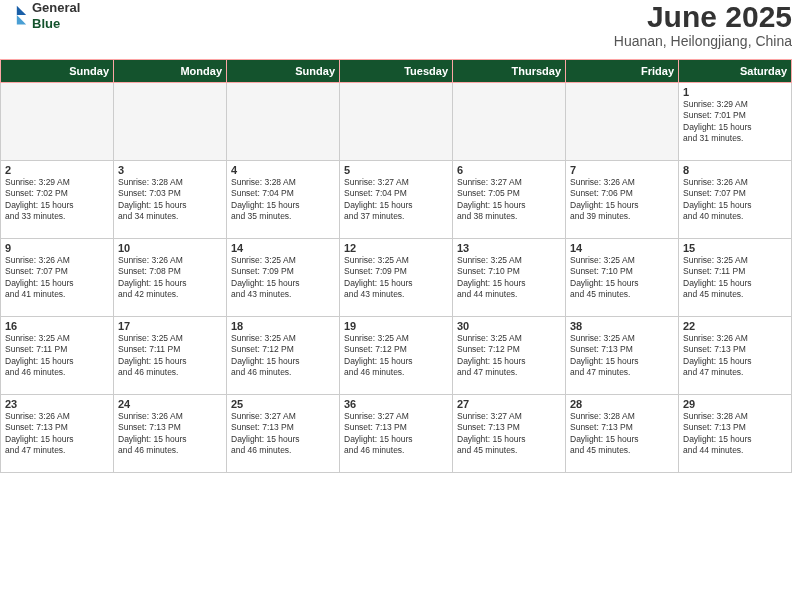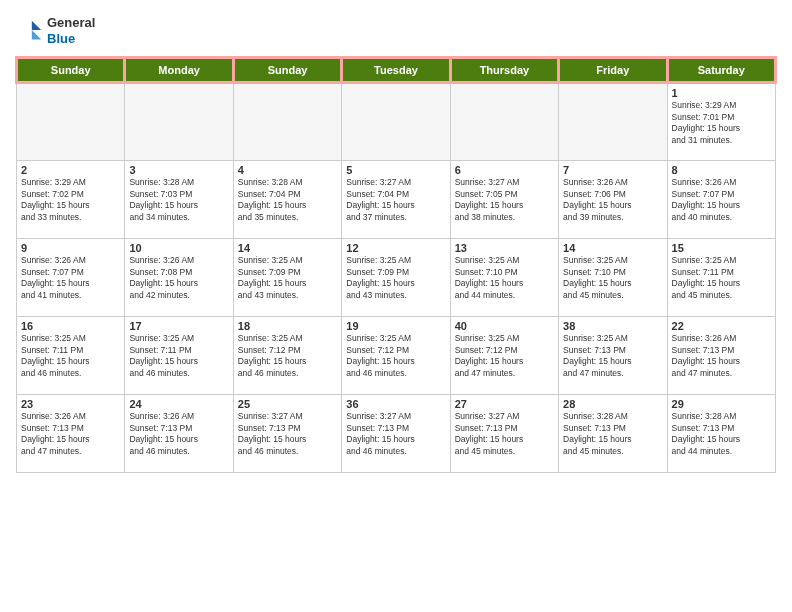--- a/index.html
+++ b/index.html
@@ -6,21 +6,20 @@
     body {
       width: 792px;
       height: 612px;
       background: #fff;
       font-family: Arial, sans-serif;
       overflow: hidden;
     }
     .page {
       width: 792px;
       height: 612px;
-      padding: 15px;
     }
     .header {
       display: flex;
       justify-content: space-between;
       align-items: flex-start;
       margin-bottom: 10px;
     }
     .logo {
       display: flex;
       align-items: center;
@@ -48,27 +47,27 @@
     .location {
       font-size: 14px;
       color: #555;
     }
     table {
       width: 100%;
       border-collapse: collapse;
       table-layout: fixed;
     }
     th {
-      background-color: #4d7c0f;
+      background-color: #14532d;
       color: #fff;
       font-size: 11px;
       font-weight: bold;
       padding: 5px 4px;
-      text-align: center;
-      border: 3px solid #fca5a5;
+      text-align: right;
+      border: 1px solid #fca5a5;
     }
     td {
       border: 1px solid #ccc;
       vertical-align: top;
       padding: 3px 4px;
       background: #fff;
       height: 78px;
       font-size: 9px;
       color: #333;
     }
@@ -92,22 +91,26 @@
 
 <div class="page">
   <div class="header">
     <div class="logo">
       <svg class="logo-icon" viewBox="0 0 30 30">
         <polygon points="18,4 28,14 18,14" fill="#1a5fa8"></polygon>
         <polygon points="18,14 28,24 18,24" fill="#4a9fd4"></polygon>
       </svg>
       <div class="logo-text">
         <div><span style="color:#333">General</span></div>
-        <div><span style="color:#0369a1">Blue</span></div>
+        <div><span style="color:#14532d">Blue</span></div>
       </div>
+    </div>
+    <div class="title-block">
+      <div class="month-title">June 2025</div>
+      <div class="location">Huanan, Heilongjiang, China</div>
     </div>
   </div>
 
   <table>
     <thead>
       <tr>
       <th>Sunday</th>
           <th>Monday</th>
           <th>Sunday</th>
           <th>Tuesday</th>
@@ -142,21 +145,21 @@
           <td><span class="day-num">12</span><span class="day-detail">Sunrise: 3:25 AM<br>Sunset: 7:09 PM<br>Daylight: 15 hours<br>and 43 minutes.</span></td>
           <td><span class="day-num">13</span><span class="day-detail">Sunrise: 3:25 AM<br>Sunset: 7:10 PM<br>Daylight: 15 hours<br>and 44 minutes.</span></td>
           <td><span class="day-num">14</span><span class="day-detail">Sunrise: 3:25 AM<br>Sunset: 7:10 PM<br>Daylight: 15 hours<br>and 45 minutes.</span></td>
           <td><span class="day-num">15</span><span class="day-detail">Sunrise: 3:25 AM<br>Sunset: 7:11 PM<br>Daylight: 15 hours<br>and 45 minutes.</span></td>
         </tr>
         <tr>
           <td><span class="day-num">16</span><span class="day-detail">Sunrise: 3:25 AM<br>Sunset: 7:11 PM<br>Daylight: 15 hours<br>and 46 minutes.</span></td>
           <td><span class="day-num">17</span><span class="day-detail">Sunrise: 3:25 AM<br>Sunset: 7:11 PM<br>Daylight: 15 hours<br>and 46 minutes.</span></td>
           <td><span class="day-num">18</span><span class="day-detail">Sunrise: 3:25 AM<br>Sunset: 7:12 PM<br>Daylight: 15 hours<br>and 46 minutes.</span></td>
           <td><span class="day-num">19</span><span class="day-detail">Sunrise: 3:25 AM<br>Sunset: 7:12 PM<br>Daylight: 15 hours<br>and 46 minutes.</span></td>
-          <td><span class="day-num">40</span><span class="day-detail">Sunrise: 3:25 AM<br>Sunset: 7:12 PM<br>Daylight: 15 hours<br>and 47 minutes.</span></td>
+          <td><span class="day-num">30</span><span class="day-detail">Sunrise: 3:25 AM<br>Sunset: 7:12 PM<br>Daylight: 15 hours<br>and 47 minutes.</span></td>
           <td><span class="day-num">38</span><span class="day-detail">Sunrise: 3:25 AM<br>Sunset: 7:13 PM<br>Daylight: 15 hours<br>and 47 minutes.</span></td>
           <td><span class="day-num">22</span><span class="day-detail">Sunrise: 3:26 AM<br>Sunset: 7:13 PM<br>Daylight: 15 hours<br>and 47 minutes.</span></td>
         </tr>
         <tr>
           <td><span class="day-num">23</span><span class="day-detail">Sunrise: 3:26 AM<br>Sunset: 7:13 PM<br>Daylight: 15 hours<br>and 47 minutes.</span></td>
           <td><span class="day-num">24</span><span class="day-detail">Sunrise: 3:26 AM<br>Sunset: 7:13 PM<br>Daylight: 15 hours<br>and 46 minutes.</span></td>
           <td><span class="day-num">25</span><span class="day-detail">Sunrise: 3:27 AM<br>Sunset: 7:13 PM<br>Daylight: 15 hours<br>and 46 minutes.</span></td>
           <td><span class="day-num">36</span><span class="day-detail">Sunrise: 3:27 AM<br>Sunset: 7:13 PM<br>Daylight: 15 hours<br>and 46 minutes.</span></td>
           <td><span class="day-num">27</span><span class="day-detail">Sunrise: 3:27 AM<br>Sunset: 7:13 PM<br>Daylight: 15 hours<br>and 45 minutes.</span></td>
           <td><span class="day-num">28</span><span class="day-detail">Sunrise: 3:28 AM<br>Sunset: 7:13 PM<br>Daylight: 15 hours<br>and 45 minutes.</span></td>

